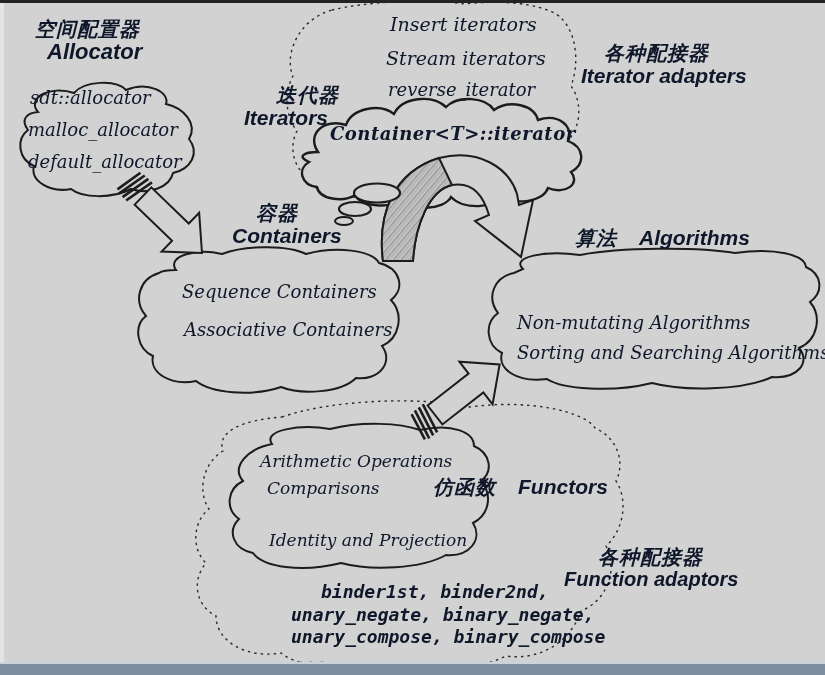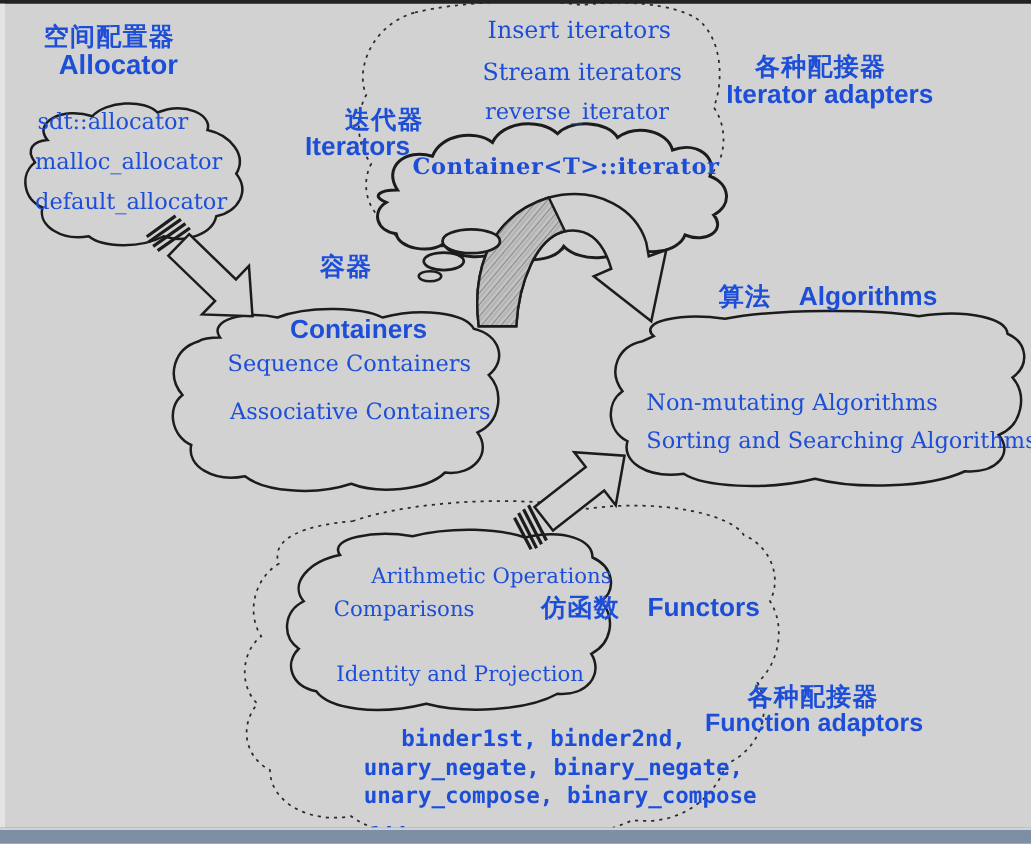--- a/index.html
+++ b/index.html
@@ -1,19 +1,19 @@
 <!DOCTYPE html>
 <html><head>
 <meta charset="utf-8">
 <style>
   html,body{margin:0;padding:0;background:#9aa3ad;}
   #stage{
     position:relative;width:825px;height:675px;overflow:hidden;
     background:#d2d2d2;
-    font-family:"DejaVu Sans",sans-serif;color:#1d4ed8;
+    font-family:"DejaVu Sans",sans-serif;color:#0f172a;font-style:italic;
   }
   #diagram-svg{position:absolute;left:0;top:0;z-index:0;}
   .txt{position:absolute;z-index:2;white-space:nowrap;line-height:1.1;}
   .lbl-cn{font-family:"DejaVu Sans",sans-serif;font-weight:600;font-size:20px;letter-spacing:1px;}
   .lbl-en{font-family:"Liberation Sans","DejaVu Sans",sans-serif;font-weight:700;font-size:21px;}
   .serif{font-family:"DejaVu Serif","Liberation Serif",serif;font-size:18px;}
   .serif-sm{font-family:"DejaVu Serif","Liberation Serif",serif;font-size:17px;}
   .mono{font-family:"DejaVu Sans Mono","Liberation Mono",monospace;font-weight:600;font-size:18px;line-height:22px;}
   .core-label{font-family:"DejaVu Serif","Liberation Serif",serif;font-weight:700;font-size:18px;letter-spacing:.5px;}
   .pair{display:flex;gap:22px;align-items:baseline;}
@@ -103,35 +103,35 @@
     <span class="lbl-en">Iterators</span>
   </div>
 
   <div class="txt core-label" style="left:330px;top:124px;">Container&lt;T&gt;::iterator</div>
 
   <div class="txt col" style="left:581px;top:42px;">
     <span class="lbl-cn" style="margin-left:23px;">各种配接器</span>
     <span class="lbl-en">Iterator adapters</span>
   </div>
 
-  <div class="txt col" style="left:232px;top:202px;gap:28px;">
+  <div class="txt col" style="left:232px;top:202px;">
     <span class="lbl-cn" style="margin-left:24px;">容器</span>
     <span class="lbl-en">Containers</span>
   </div>
   <div class="txt serif" style="left:182px;top:282px;">Sequence Containers</div>
   <div class="txt serif" style="left:184px;top:320px;">Associative Containers</div>
 
   <div class="txt pair" style="left:575px;top:226px;">
     <span class="lbl-cn">算法</span>
     <span class="lbl-en">Algorithms</span>
   </div>
   <div class="txt serif" style="left:517px;top:313px;">Non-mutating Algorithms</div>
   <div class="txt serif" style="left:517px;top:343px;">Sorting and Searching Algorithms</div>
 
-  <div class="txt serif-sm" style="left:260px;top:452px;margin-left:37px;">Arithmetic Operations</div>
+  <div class="txt serif-sm" style="left:260px;top:452px;">Arithmetic Operations</div>
   <div class="txt serif-sm" style="left:267px;top:479px;">Comparisons</div>
   <div class="txt serif-sm" style="left:269px;top:531px;">Identity and Projection</div>
 
   <div class="txt pair" style="left:433px;top:475px;">
     <span class="lbl-cn">仿函数</span>
     <span class="lbl-en">Functors</span>
   </div>
 
   <div class="txt col" style="left:564px;top:546px;">
     <span class="lbl-cn" style="margin-left:34px;">各种配接器</span>

